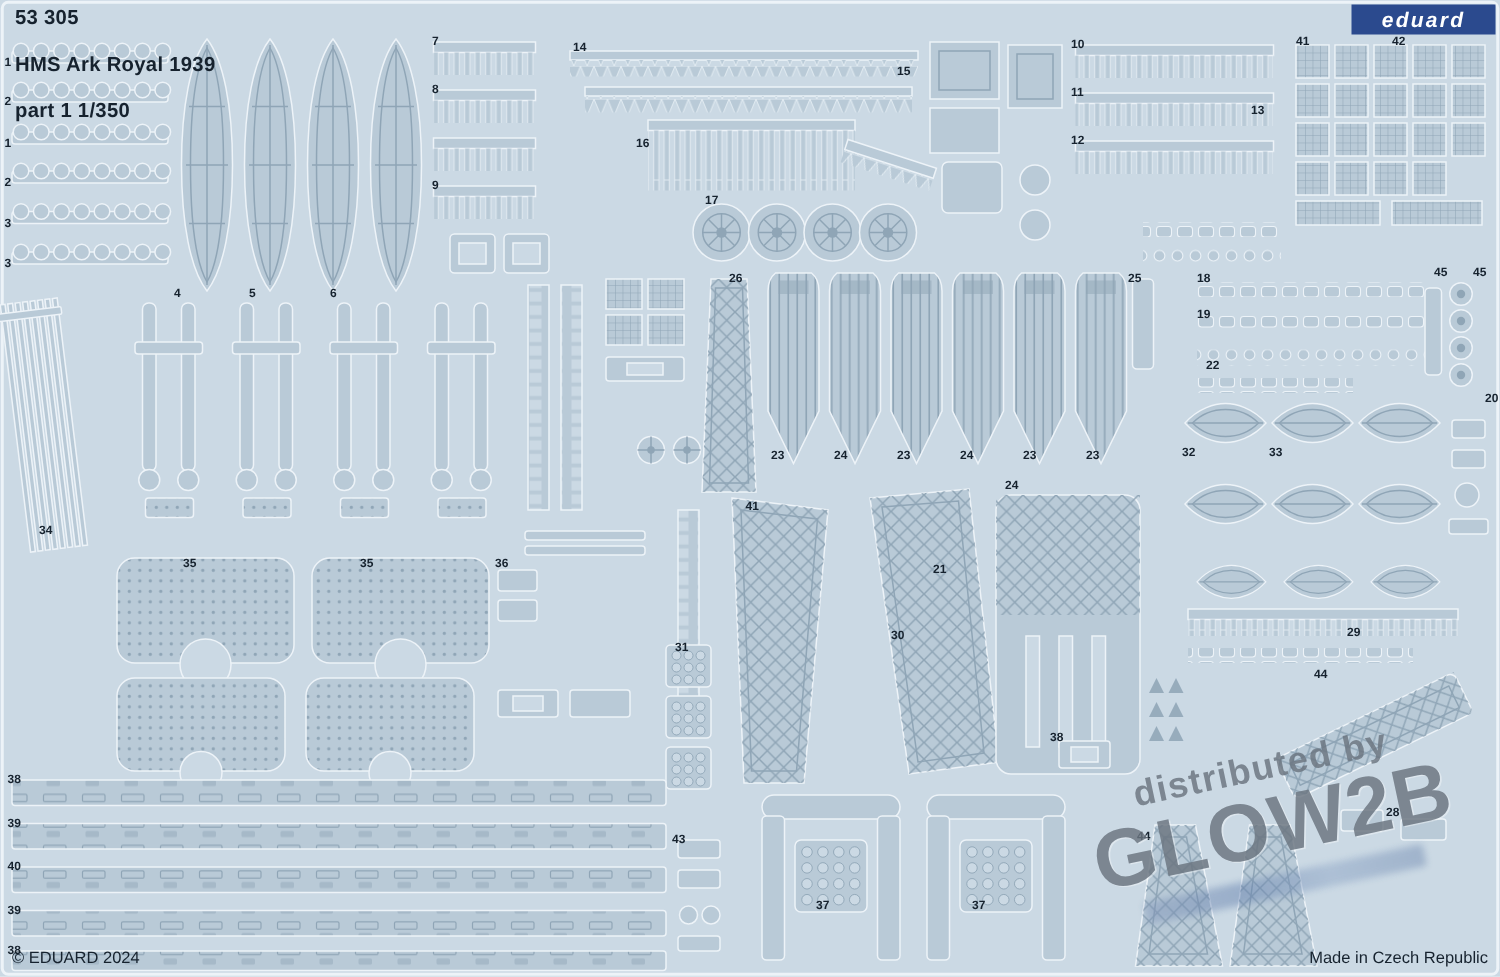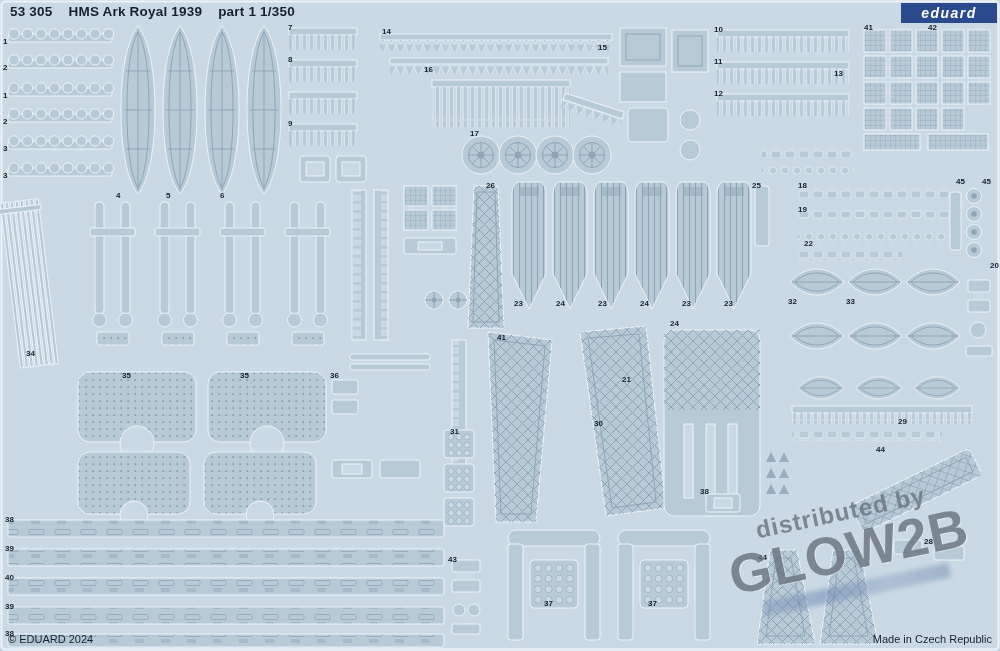--- a/index.html
+++ b/index.html
@@ -12,21 +12,21 @@
     margin:0; width:1000px; height:651px; position:relative; overflow:hidden;
     background:var(--sheet-bg); font-family:"Liberation Sans", sans-serif;
   }
   svg{position:absolute; left:0; top:0;}
   svg .pp{fill:var(--part-fill); stroke:var(--part-stroke); stroke-width:1;}
   svg .ppd{fill:var(--part-dark); stroke:none;}
   svg .ln{fill:none; stroke:var(--part-dark); stroke-width:1;}
   svg .st{stroke:var(--part-stroke); stroke-width:1;}
   .header{
     position:absolute; top:4px; left:10px; display:flex; gap:16px;
-    font-size:13.5px; font-weight:bold; color:var(--text-dark); letter-spacing:.2px;
+    font-size:13.5px; font-weight:bold; color:var(--text-dark); letter-spacing:.2px;flex-direction:column;
   }
   .brand{
     position:absolute; top:3px; right:3px; width:96px; height:20px;
     background:var(--brand-bg); color:var(--brand-text); text-align:center;
     font-size:14px; font-weight:bold; letter-spacing:1.5px; line-height:20px;font-style:italic;
   }
   .labels{position:absolute; inset:0; pointer-events:none;}
   .plabel{
     position:absolute; font-size:8px; font-weight:bold; line-height:1;
     color:var(--text-dark);
@@ -528,21 +528,21 @@
     <div class="plabel" style="left: 3px; top: 145px;">3</div>
     <div class="plabel" style="left: 3px; top: 172px;">3</div>
     <div class="plabel" style="left: 116px; top: 192px;">4</div>
     <div class="plabel" style="left: 166px; top: 192px;">5</div>
     <div class="plabel" style="left: 220px; top: 192px;">6</div>
     <div class="plabel" style="left: 288px; top: 24px;">7</div>
     <div class="plabel" style="left: 288px; top: 56px;">8</div>
     <div class="plabel" style="left: 288px; top: 120px;">9</div>
     <div class="plabel" style="left: 382px; top: 28px;">14</div>
     <div class="plabel" style="left: 598px; top: 44px;">15</div>
-    <div class="plabel" style="left: 424px; top: 66px;">16</div>
+    <div class="plabel" style="left: 424px; top: 92px;">16</div>
     <div class="plabel" style="left: 470px; top: 130px;">17</div>
     <div class="plabel" style="left: 486px; top: 182px;">26</div>
     <div class="plabel" style="left: 514px; top: 300px;">23</div>
     <div class="plabel" style="left: 556px; top: 300px;">24</div>
     <div class="plabel" style="left: 598px; top: 300px;">23</div>
     <div class="plabel" style="left: 640px; top: 300px;">24</div>
     <div class="plabel" style="left: 682px; top: 300px;">23</div>
     <div class="plabel" style="left: 724px; top: 300px;">23</div>
     <div class="plabel" style="left: 752px; top: 182px;">25</div>
     <div class="plabel" style="left: 798px; top: 182px;">18</div>

